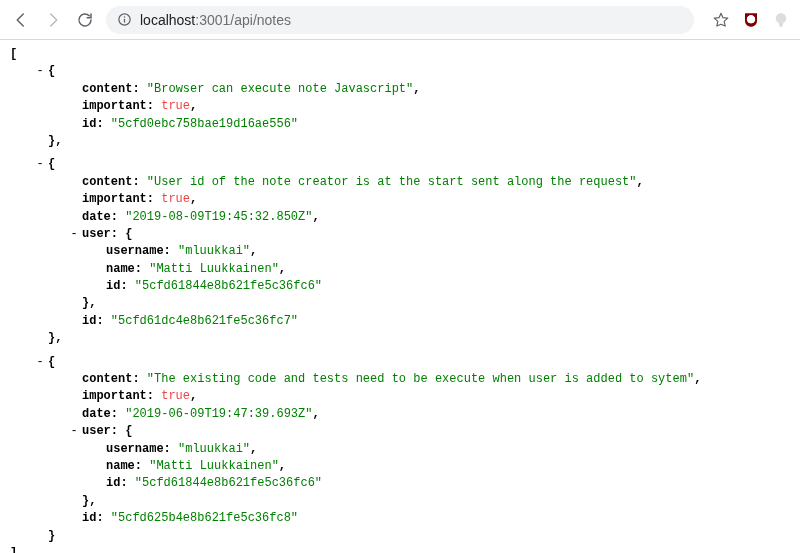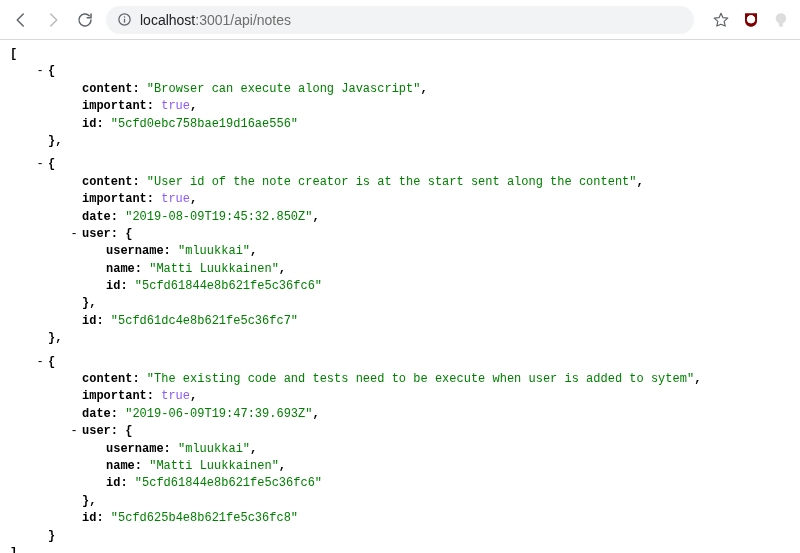--- a/index.html
+++ b/index.html
@@ -81,21 +81,21 @@
       color:#000;
       font-weight:normal;
       margin-right:2px;
       cursor:pointer;
     }
     .toggle.spacer { visibility:hidden; cursor:default; }
     .punct { color:#000; font-weight:bold; }
     .key { color:#000; font-weight:bold;margin-top:16px; }
     .colon { color:#000; font-weight:bold; }
     .str { color:#008000; }
-    .bool { color:#8b5cf6; }
+    .bool { color:#ef4444; }
   </style>
 </head>
 <body>
 
 <div class="toolbar">
   <div class="nav-btn">
     <svg viewBox="0 0 24 24">
         <path fill="none" stroke="currentColor" stroke-width="2" stroke-linecap="round" stroke-linejoin="round" d="M15 4l-8 8 8 8"></path>
       </svg>
   </div>
@@ -151,29 +151,29 @@
         </svg>
     </span>
   </div>
 </div>
 
 <div class="viewer">
 
   <span class="line indent-0"><span class="punct">[</span></span>
 
   <span class="line indent-1"><span class="toggle">-</span><span class="punct">{</span></span>
-  <span class="line indent-2"><span class="toggle spacer">-</span><span class="key">content</span><span class="colon">: </span><span class="str"><span>"</span><span>Browser can execute along Javascript</span><span>"</span></span><span class="punct">,</span></span>
+  <span class="line indent-2"><span class="toggle spacer">-</span><span class="key">content</span><span class="colon">: </span><span class="str"><span>"</span><span>Browser can execute note Javascript</span><span>"</span></span><span class="punct">,</span></span>
   <span class="line indent-2"><span class="toggle spacer">-</span><span class="key">important</span><span class="colon">: </span><span class="bool">true</span><span class="punct">,</span></span>
   <span class="line indent-2"><span class="toggle spacer">-</span><span class="key">id</span><span class="colon">: </span><span class="str"><span>"</span><span>5cfd0ebc758bae19d16ae556</span><span>"</span></span></span>
   <span class="line indent-1"><span class="toggle spacer">-</span><span class="punct">},</span></span>
 
   <div style="height:6px"></div>
 
   <span class="line indent-1"><span class="toggle">-</span><span class="punct">{</span></span>
-  <span class="line indent-2"><span class="toggle spacer">-</span><span class="key">content</span><span class="colon">: </span><span class="str"><span>"</span><span>User id of the note creator is at the start sent along the content</span><span>"</span></span><span class="punct">,</span></span>
+  <span class="line indent-2"><span class="toggle spacer">-</span><span class="key">content</span><span class="colon">: </span><span class="str"><span>"</span><span>User id of the note creator is at the start sent along the request</span><span>"</span></span><span class="punct">,</span></span>
   <span class="line indent-2"><span class="toggle spacer">-</span><span class="key">important</span><span class="colon">: </span><span class="bool">true</span><span class="punct">,</span></span>
   <span class="line indent-2"><span class="toggle spacer">-</span><span class="key">date</span><span class="colon">: </span><span class="str"><span>"</span><span>2019-08-09T19:45:32.850Z</span><span>"</span></span><span class="punct">,</span></span>
   <span class="line indent-2"><span class="toggle">-</span><span class="key">user</span><span class="colon">: </span><span class="punct">{</span></span>
   <span class="line indent-3"><span class="toggle spacer">-</span><span class="key">username</span><span class="colon">: </span><span class="str"><span>"</span><span>mluukkai</span><span>"</span></span><span class="punct">,</span></span>
   <span class="line indent-3"><span class="toggle spacer">-</span><span class="key">name</span><span class="colon">: </span><span class="str"><span>"</span><span>Matti Luukkainen</span><span>"</span></span><span class="punct">,</span></span>
   <span class="line indent-3"><span class="toggle spacer">-</span><span class="key">id</span><span class="colon">: </span><span class="str"><span>"</span><span>5cfd61844e8b621fe5c36fc6</span><span>"</span></span></span>
   <span class="line indent-2"><span class="toggle spacer">-</span><span class="punct">},</span></span>
   <span class="line indent-2"><span class="toggle spacer">-</span><span class="key">id</span><span class="colon">: </span><span class="str"><span>"</span><span>5cfd61dc4e8b621fe5c36fc7</span><span>"</span></span></span>
   <span class="line indent-1"><span class="toggle spacer">-</span><span class="punct">},</span></span>
 

